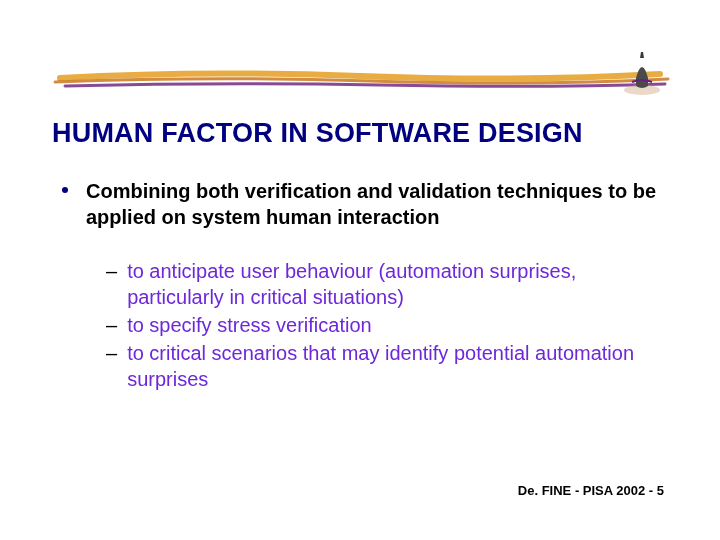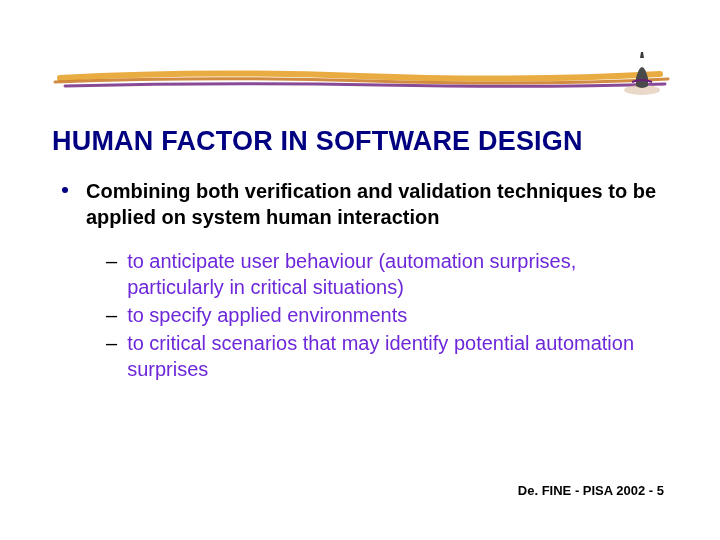--- a/index.html
+++ b/index.html
@@ -21,32 +21,31 @@
   }
   .title {
     position: absolute;
     top: 118px;
     left: 52px;
     width: 620px;
     font-size: 27px;
     font-weight: bold;
     color: #000080;
     letter-spacing: 0.2px;
-    margin-top: 8px;
   }
   .content {
     position: absolute;
     top: 178px;
     left: 62px;
     width: 600px;
   }
   .main-item {
     display: flex;
     align-items: flex-start;
-    margin-bottom: 18px;
+    margin-bottom: 28px;
   }
   .bullet {
     width: 6px;
     height: 6px;
     background: #000080;
     border-radius: 50%;
     margin-top: 9px;
     margin-right: 18px;
     flex-shrink: 0;
   }
@@ -111,21 +110,21 @@
     <span class="bullet"></span>
     <span class="main-text">Combining both verification and validation techniques to be applied on system human interaction</span>
   </div>
   <div class="sub-list">
     <div class="sub-item">
       <span class="dash">–</span>
       <span class="sub-text">to anticipate user behaviour (automation surprises, particularly in critical situations)</span>
     </div>
     <div class="sub-item">
       <span class="dash">–</span>
-      <span class="sub-text">to specify applied environments</span>
+      <span class="sub-text">to specify stress verification</span>
     </div>
     <div class="sub-item">
       <span class="dash">–</span>
       <span class="sub-text">to critical scenarios that may identify potential automation surprises</span>
     </div>
   </div>
 </div>
 
 <div class="footer">De. FINE - PISA 2002 - 5</div>
 

